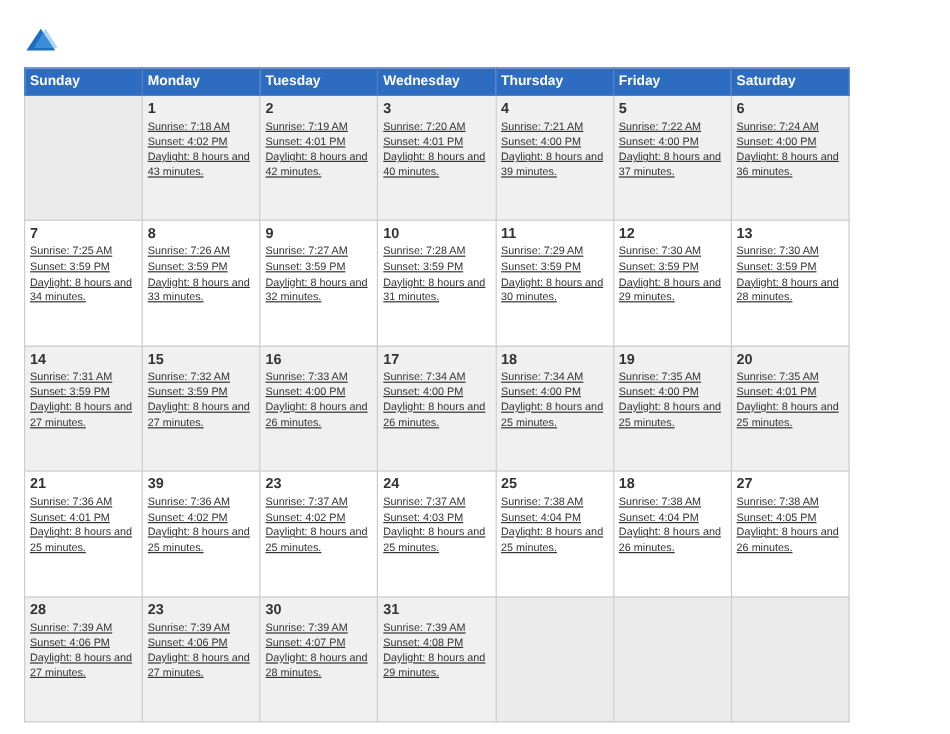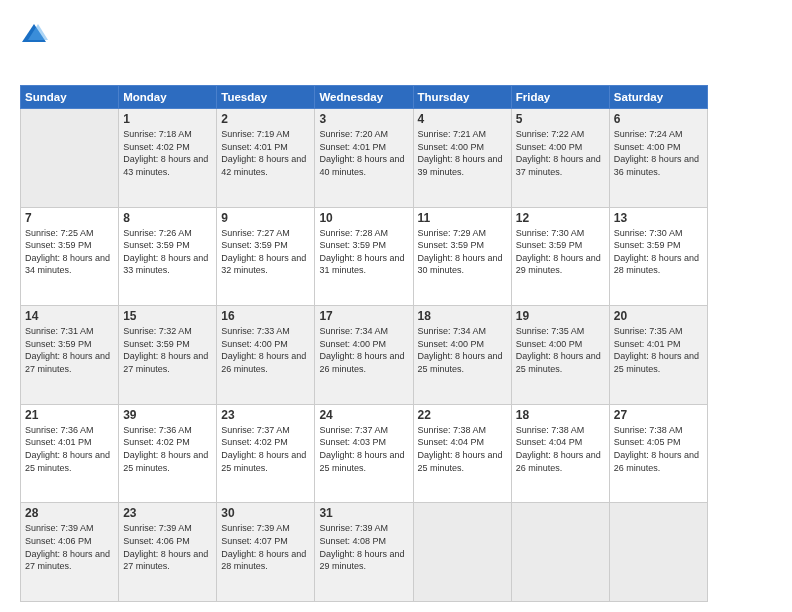--- a/index.html
+++ b/index.html
@@ -9,21 +9,20 @@
       width: 792px;
       height: 612px;
       overflow: hidden;
     }
     .page {
       width: 728px;
       height: 612px;
       padding: 16px 20px 10px 20px;
       display: flex;
       flex-direction: column;
-      gap: 29px;
     }
     .header {
       display: flex;
       align-items: flex-start;
       justify-content: space-between;
       margin-bottom: 8px;
     }
     .logo {
       display: flex;
       align-items: center;
@@ -92,20 +91,21 @@
     .day-number {
       font-size: 12px;
       font-weight: bold;
       display: block;
       margin-bottom: 2px;
     }
     .day-info {
       font-size: 9px;
       color: #333;
       line-height: 1.4;
+      text-decoration: underline;
     }
     .row-shaded td {
       background: #f0f0f0;
     }
     .row-shaded td.empty {
       background: #ebebeb;
     }
   </style>
 </head>
 <body>
@@ -239,21 +239,21 @@
           </td>
           <td>
             <span class="day-number">23</span>
             <div class="day-info">Sunrise: 7:37 AM<br>Sunset: 4:02 PM<br>Daylight: 8 hours and 25 minutes.</div>
           </td>
           <td>
             <span class="day-number">24</span>
             <div class="day-info">Sunrise: 7:37 AM<br>Sunset: 4:03 PM<br>Daylight: 8 hours and 25 minutes.</div>
           </td>
           <td>
-            <span class="day-number">22</span>
+            <span class="day-number">25</span>
             <div class="day-info">Sunrise: 7:38 AM<br>Sunset: 4:04 PM<br>Daylight: 8 hours and 25 minutes.</div>
           </td>
           <td>
             <span class="day-number">18</span>
             <div class="day-info">Sunrise: 7:38 AM<br>Sunset: 4:04 PM<br>Daylight: 8 hours and 26 minutes.</div>
           </td>
           <td>
             <span class="day-number">27</span>
             <div class="day-info">Sunrise: 7:38 AM<br>Sunset: 4:05 PM<br>Daylight: 8 hours and 26 minutes.</div>
           </td>

